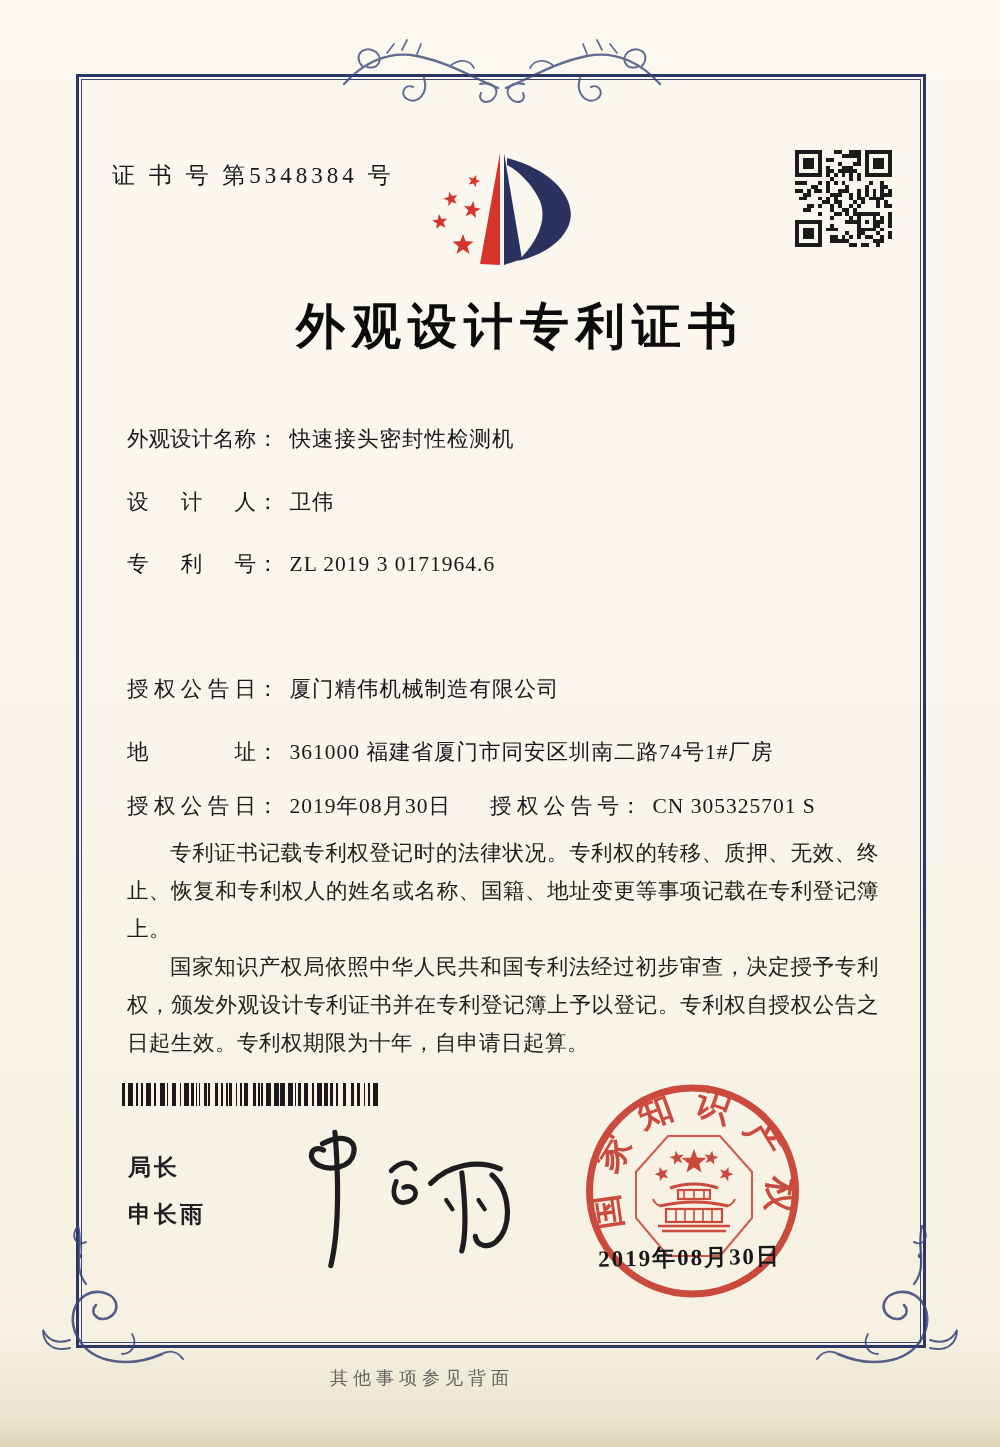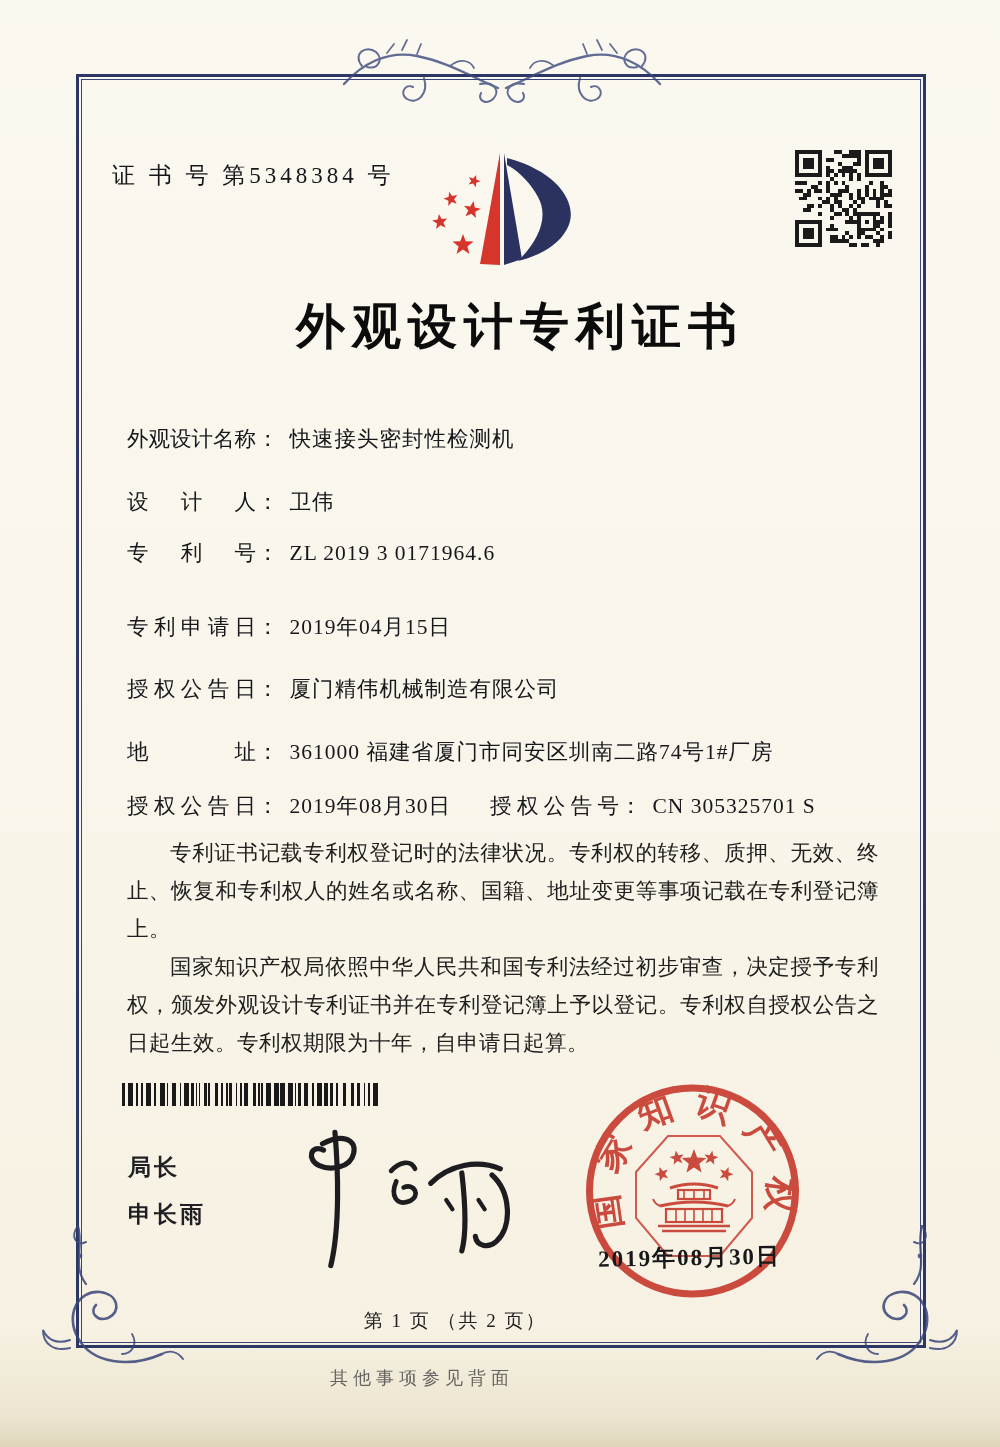--- a/index.html
+++ b/index.html
@@ -378,25 +378,22 @@
     </svg>
 
   <div class="title">外观设计专利证书</div>
 
   <div class="row" style="top:424px">
     <span class="lbl">外观设计名称</span><span class="colon">：</span><span class="val">快速接头密封性检测机</span>
   </div>
   <div class="row" style="top:487px">
     <span class="lbl">设计人</span><span class="colon">：</span><span class="val">卫伟</span>
   </div>
-  <div class="row" style="top:538px">
+  <div class="row" style="top:549px">
     <span class="lbl">专利号</span><span class="colon">：</span><span class="val">ZL 2019 3 0171964.6</span>
-  </div>
-  <div class="row" style="top:612px">
-    <span class="lbl">专利申请日</span><span class="colon">：</span><span class="val">2019年04月15日</span>
   </div>
   <div class="row" style="top:674px">
     <span class="lbl">授权公告日</span><span class="colon">：</span><span class="val">厦门精伟机械制造有限公司</span>
   </div>
   <div class="row" style="top:737px">
     <span class="lbl">地址</span><span class="colon">：</span><span class="val">361000 福建省厦门市同安区圳南二路74号1#厂房</span>
   </div>
 
   <div class="row" style="top:791px">
     <span class="lbl">授权公告日</span><span class="colon">：</span><span class="val">2019年08月30日</span>
@@ -492,16 +489,15 @@
       <path d="M 80,128 Q 114,120 148,128" stroke-width="3"></path>
       <path d="M 80,128 q -5,-2 -7,-7 M 148,128 q 5,-2 7,-7" stroke-width="2"></path>
       <rect x="86" y="131" width="56" height="13"></rect>
       <path d="M 96,131 v 13 M 105,131 v 13 M 114,131 v 13 M 123,131 v 13 M 132,131 v 13" stroke-width="1.6"></path>
       <path d="M 78,148 H 150 M 82,153 H 146" stroke-width="2.4"></path>
     </g>
   </svg>
 
   <div class="seal-date">2019年08月30日</div>
 
-  <div class="page-info">第 1 页 （共 2 页）</div>
   <div class="back-note">其他事项参见背面</div>
 
 </div>
 
 </body></html>

